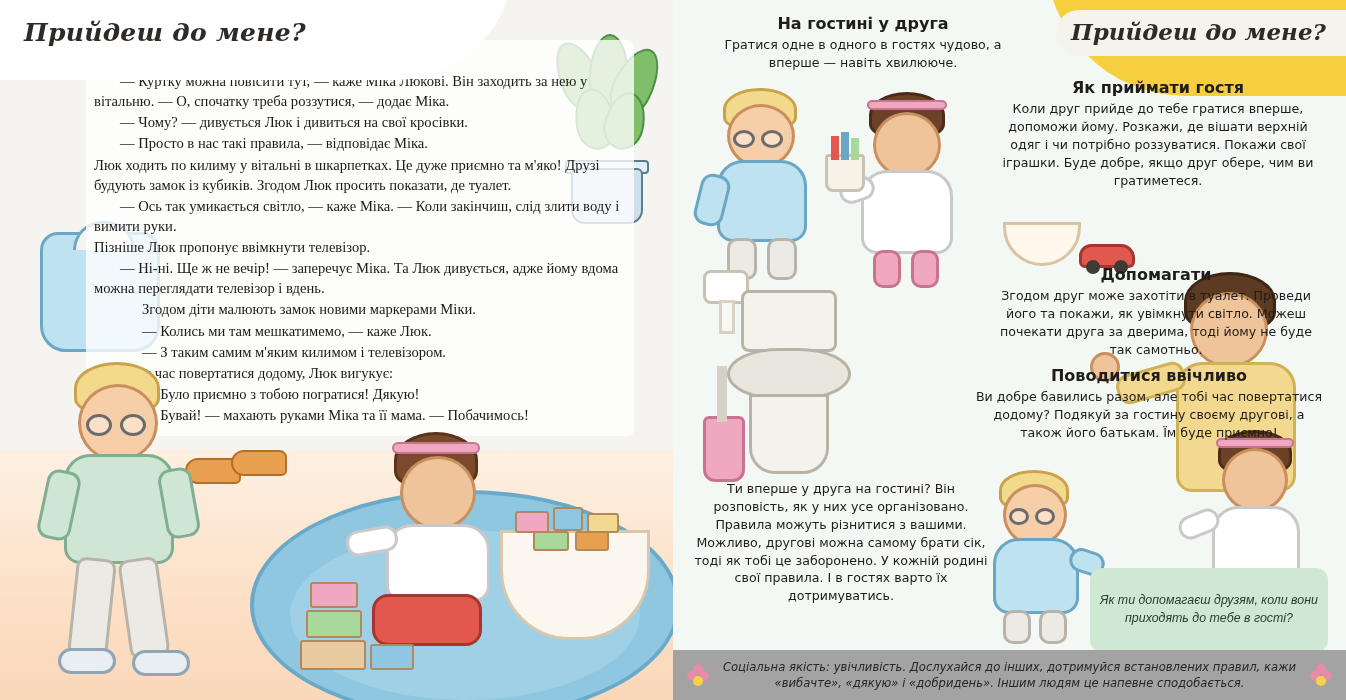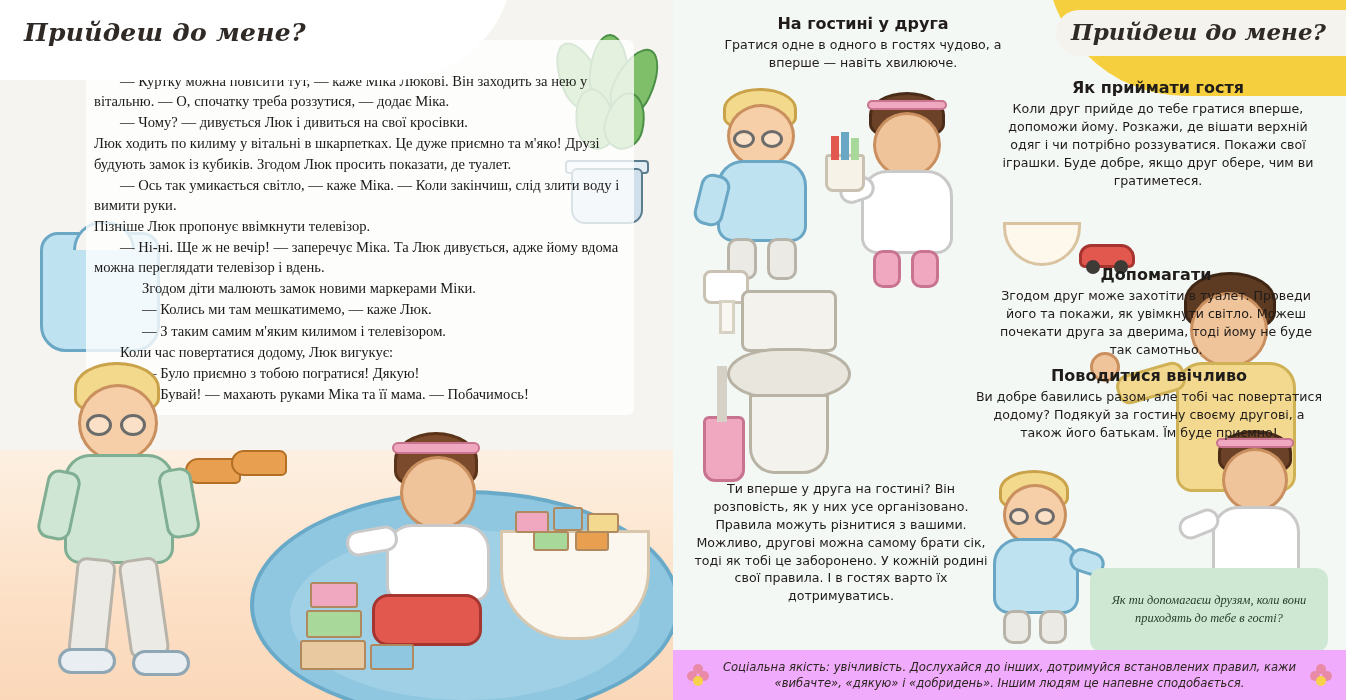--- a/index.html
+++ b/index.html
@@ -159,26 +159,26 @@
   .blk3 { left:318px; top:265px; width:330px; }
   .blk4 { left:300px; top:366px; width:352px; }
   .blk5 { left:18px; top:480px; width:300px; }
 
   .green-note {
     position:absolute; right:18px; bottom:48px; width:238px; height:84px;
     background:#cfe8d4; border-radius:12px; z-index:6;
     display:flex; align-items:center; justify-content:center; text-align:center;
   }
   .green-note span {
-    font-family:Liberation Serif, serif; font-style:italic;
+    font-family:Liberation Sans, sans-serif; font-style:italic;
     font-size:12.4px; line-height:1.45; color:#24402c; padding:0 10px;
   }
   .footer-bar {
     position:absolute; left:0; right:0; bottom:0; height:50px;
-    background:#f0abfc; z-index:7;
+    background:#a3a3a3; z-index:7;
     display:flex; align-items:center; padding:0 14px;
   }
   .footer-bar p {
     margin:0; flex:1; text-align:center;
     font-family:"DejaVu Sans", sans-serif; font-style:italic;
     font-size:11.6px; line-height:1.4; color:#2b2620;
   }
   .flower { width:22px; height:22px; position:relative; flex:0 0 22px; }
   .flower i {
     position:absolute; width:10px; height:10px; background:#e88aa8; border-radius:50%;
@@ -232,20 +232,21 @@
       <div class="pot"></div>
     </div>
 
     <div class="title-bubble"></div>
     <div class="title-left">Прийдеш до мене?</div>
 
     <div class="text-card">
       <h2>Правила</h2>
       <p class="ind">— Куртку можна повісити тут, — каже Міка Люкові. Він заходить за нею у вітальню. — О, спочатку треба роззутися, — додає Міка.</p>
       <p class="ind">— Чому? — дивується Люк і дивиться на свої кросівки.</p>
+      <p class="ind">— Просто в нас такі правила, — відповідає Міка.</p>
       <p>Люк ходить по килиму у вітальні в шкарпетках. Це дуже приємно та м'яко! Друзі будують замок із кубиків. Згодом Люк просить показати, де туалет.</p>
       <p class="ind">— Ось так умикається світло, — каже Міка. — Коли закінчиш, слід злити воду і вимити руки.</p>
       <p>Пізніше Люк пропонує ввімкнути телевізор.</p>
       <p class="ind">— Ні-ні. Ще ж не вечір! — заперечує Міка. Та Люк дивується, адже йому вдома можна переглядати телевізор і вдень.</p>
       <p class="ind" style="text-indent:48px">Згодом діти малюють замок новими маркерами Міки.</p>
       <p class="ind" style="text-indent:48px">— Колись ми там мешкатимемо, — каже Люк.</p>
       <p class="ind" style="text-indent:48px">— З таким самим м'яким килимом і телевізором.</p>
       <p class="ind">Коли час повертатися додому, Люк вигукує:</p>
       <p class="ind" style="text-indent:48px">— Було приємно з тобою погратися! Дякую!</p>
       <p class="ind" style="text-indent:48px">— Бувай! — махають руками Міка та її мама. — Побачимось!</p>

